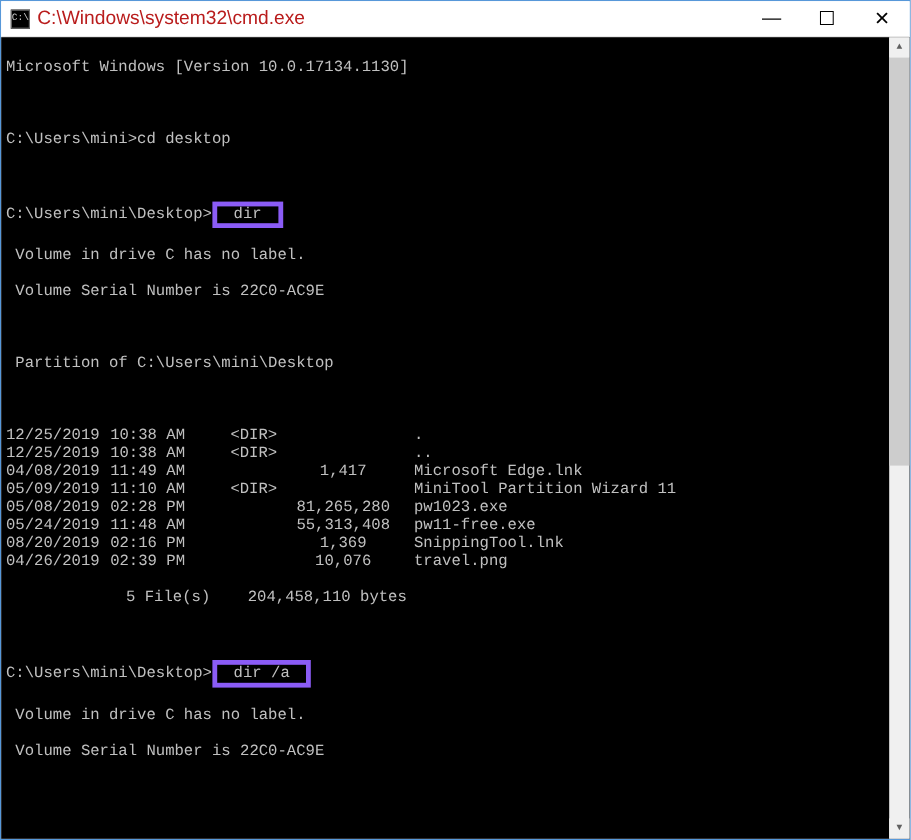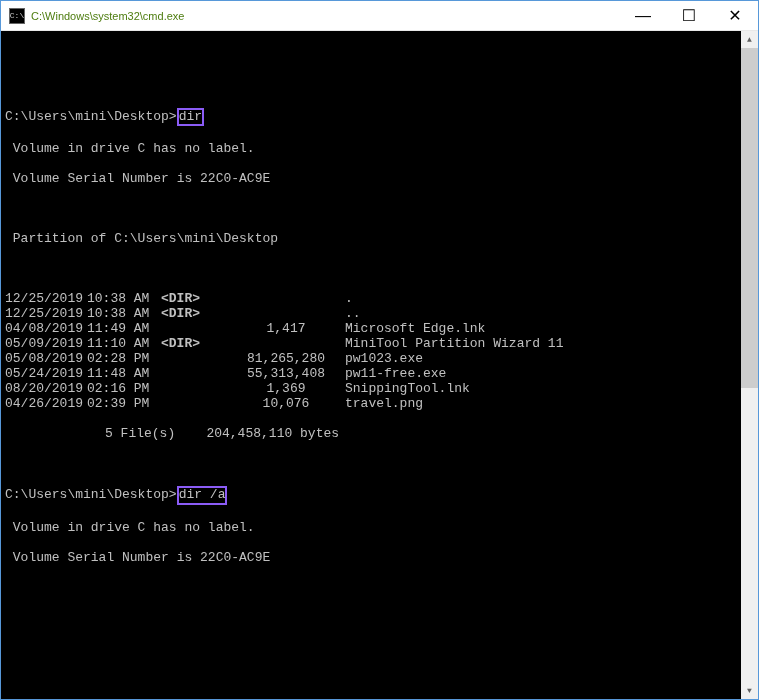--- a/index.html
+++ b/index.html
@@ -14,21 +14,21 @@
     height: 30px; display: flex; align-items: center;
     padding: 0 0 0 8px; background: #fff;
     border-bottom: 1px solid #e8e8e8;
   }
   .app-icon {
     width: 16px; height: 16px; margin-right: 6px;
     background: #000; border: 1px solid #666;
     display: flex; align-items: center; justify-content: center;
     font-size: 8px; color: #ccc;
   }
-  .title-text { font-family: "Segoe UI", sans-serif; font-size: 11px; color: #4d7c0f; flex: 1; }
+  .title-text { font-family: "Segoe UI", sans-serif; font-size: 16px; color: #b91c1c; flex: 1; }
   .win-controls { display: flex; height: 100%; }
   .win-btn {
     width: 46px; height: 100%; display: flex;
     align-items: center; justify-content: center;
     font-family: "Segoe UI", sans-serif; color: #000;
     cursor: pointer;
   }
   .terminal {
     flex: 1; background: #000; color: #c0c0c0;
     font-size: 13px; line-height: 15px;
@@ -44,45 +44,47 @@
     position: absolute; top: 17px; left: 0; width: 100%; height: 340px;
     background: #cdcdcd;
   }
   .scrollbar-arrow {
     position: absolute; width: 100%; height: 17px; left: 0;
     display: flex; align-items: center; justify-content: center;
     font-size: 8px; color: #606060; background: #f0f0f0;
   }
   .scrollbar-arrow.up { top: 0; }
   .scrollbar-arrow.down { bottom: 0; }
-  .hl { border: 2px solid #8b5cf6; padding: 0 0; display: inline-block; line-height: 1.1; }
+  .hl { border: 4px solid #8b5cf6; padding: 0 14px; display: inline-block; line-height: 1.1; }
   .row { display: block; }
   .col-date { display: inline-block; width: 82px; }
-  .col-time { display: inline-block; width: 74px; text-align: left; padding-right: 2px; }
-  .col-dir  { display: inline-block; width: 70px; text-align: left; font-weight: bold; }
+  .col-time { display: inline-block; width: 74px; text-align: center; padding-right: 2px; }
+  .col-dir  { display: inline-block; width: 70px; text-align: right; }
   .col-size { display: inline-block; width: 110px; text-align: center; }
   .col-name { display: inline-block; padding-left: 4px; }
   .summary  { display: block; padding-left: 100px; }
 </style>
 </head>
 <body>
 
 <div class="window">
   <div class="titlebar">
     <div class="app-icon">C:\</div>
     <div class="title-text">C:\Windows\system32\cmd.exe</div>
     <div class="win-controls">
       <div class="win-btn">—</div>
       <div class="win-btn">☐</div>
       <div class="win-btn close">✕</div>
     </div>
   </div>
 
   <div class="terminal">
+<span class="row">Microsoft Windows [Version 10.0.17134.1130]</span>
 <span class="row"> </span>
+<span class="row"><span>C:\Users\mini&gt;</span><span>cd desktop</span></span>
 <span class="row"> </span>
 <span class="row"><span>C:\Users\mini\Desktop&gt;</span><span class="hl">dir</span></span>
 <span class="row"> Volume in drive C has no label.</span>
 <span class="row"> Volume Serial Number is 22C0-AC9E</span>
 <span class="row"> </span>
 <span class="row"> Partition of C:\Users\mini\Desktop</span>
 <span class="row"> </span>
 <div id="list1-container"><span class="row"><span class="col-date">12/25/2019</span><span class="col-time">10:38 AM</span><span class="col-dir">&lt;DIR&gt;</span><span class="col-size"></span><span class="col-name">.</span></span><span class="row"><span class="col-date">12/25/2019</span><span class="col-time">10:38 AM</span><span class="col-dir">&lt;DIR&gt;</span><span class="col-size"></span><span class="col-name">..</span></span><span class="row"><span class="col-date">04/08/2019</span><span class="col-time">11:49 AM</span><span class="col-dir"></span><span class="col-size">1,417</span><span class="col-name">Microsoft Edge.lnk</span></span><span class="row"><span class="col-date">05/09/2019</span><span class="col-time">11:10 AM</span><span class="col-dir">&lt;DIR&gt;</span><span class="col-size"></span><span class="col-name">MiniTool Partition Wizard 11</span></span><span class="row"><span class="col-date">05/08/2019</span><span class="col-time">02:28 PM</span><span class="col-dir"></span><span class="col-size">81,265,280</span><span class="col-name">pw1023.exe</span></span><span class="row"><span class="col-date">05/24/2019</span><span class="col-time">11:48 AM</span><span class="col-dir"></span><span class="col-size">55,313,408</span><span class="col-name">pw11-free.exe</span></span><span class="row"><span class="col-date">08/20/2019</span><span class="col-time">02:16 PM</span><span class="col-dir"></span><span class="col-size">1,369</span><span class="col-name">SnippingTool.lnk</span></span><span class="row"><span class="col-date">04/26/2019</span><span class="col-time">02:39 PM</span><span class="col-dir"></span><span class="col-size">10,076</span><span class="col-name">travel.png</span></span></div>
 <span class="summary">5 File(s)    204,458,110 bytes</span>
 <span class="row"> </span>

